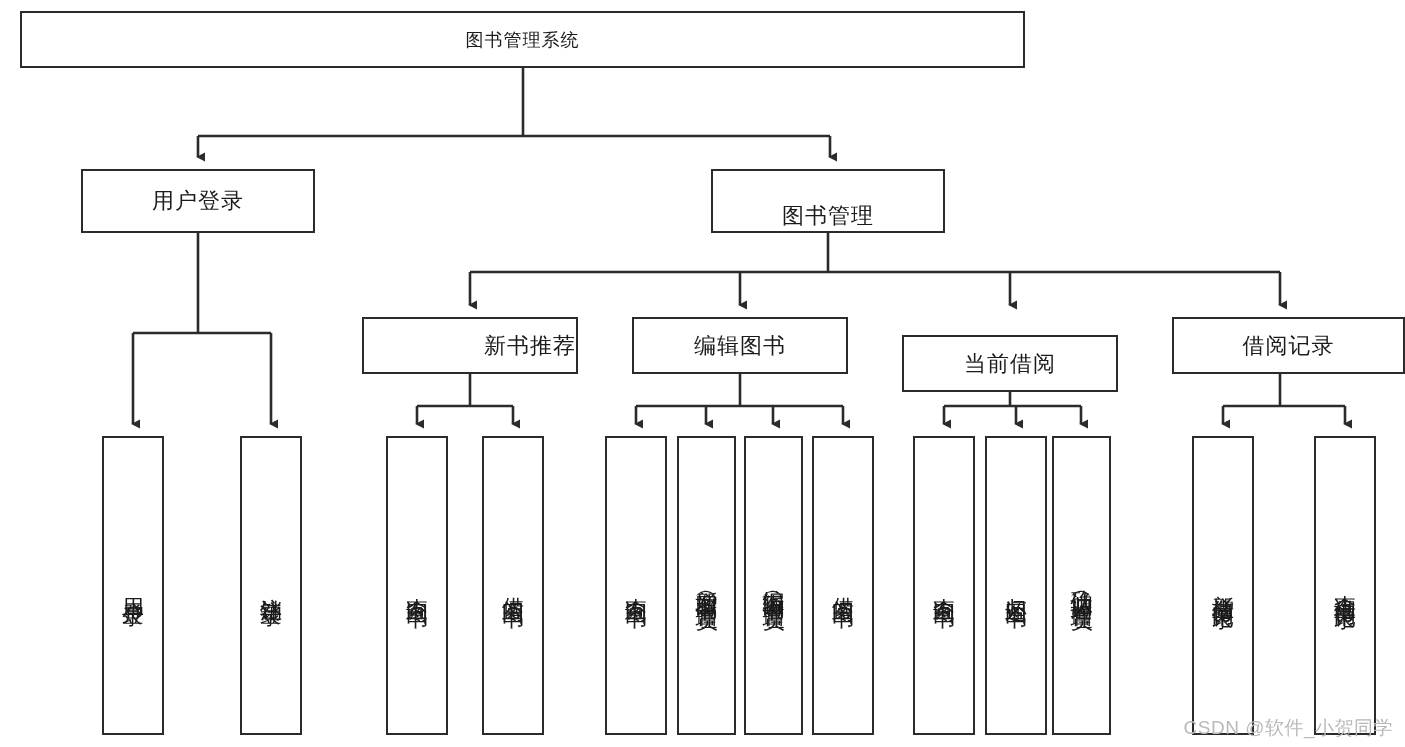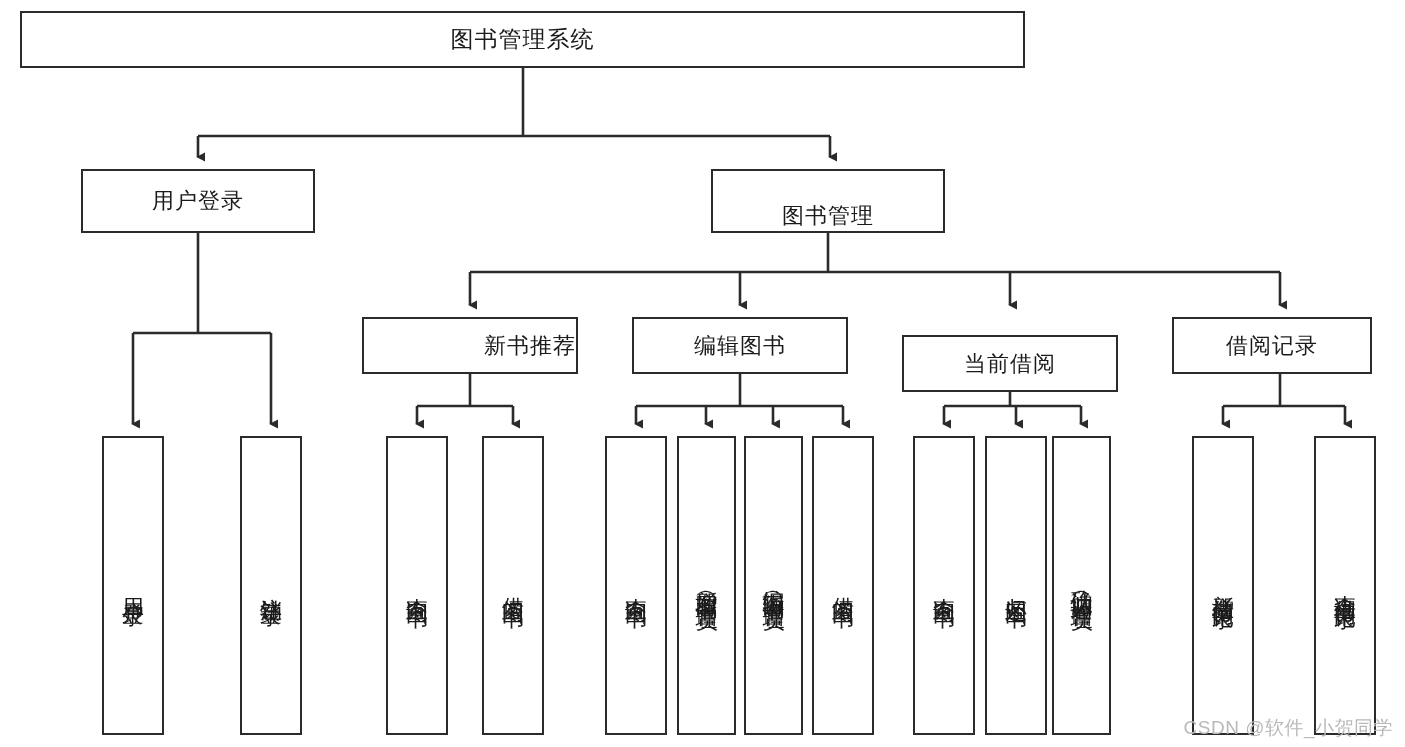--- a/index.html
+++ b/index.html
@@ -30,21 +30,21 @@
     box-sizing: border-box;
     background: #ffffff;
     border: 2px solid #2b2b2b;
     display: flex;
     align-items: center;
     justify-content: center;
     color: #1b1b1b;
     z-index: 2;
   }
   .node.root {
-    font-size: 23px;
+    font-size: 18px;
   }
   .node.branch {
     font-size: 22px;
   }
   .node.leaf {
     font-size: 22px;
     padding: 6px 0;
   }
   .node.leaf .vtext {
     writing-mode: vertical-rl;
@@ -143,21 +143,21 @@
   </div>
 
   <div class="node branch" style="left:632px; top:317px; width:216px; height:57px;">
     <span class="htext">编辑图书</span>
   </div>
 
   <div class="node branch" style="left:902px; top:335px; width:216px; height:57px;">
     <span class="htext">当前借阅</span>
   </div>
 
-  <div class="node branch" style="left:1172px; top:317px; width:200px; height:57px;">
+  <div class="node branch" style="left:1172px; top:317px; width:233px; height:57px;">
     <span class="htext">借阅记录</span>
   </div>
 
   <div class="node leaf" style="left:102px; top:436px; width:62px; height:299px;">
     <span class="vtext">用户登录</span>
   </div>
 
   <div class="node leaf" style="left:240px; top:436px; width:62px; height:299px;">
     <span class="vtext">注销登录</span>
   </div>

